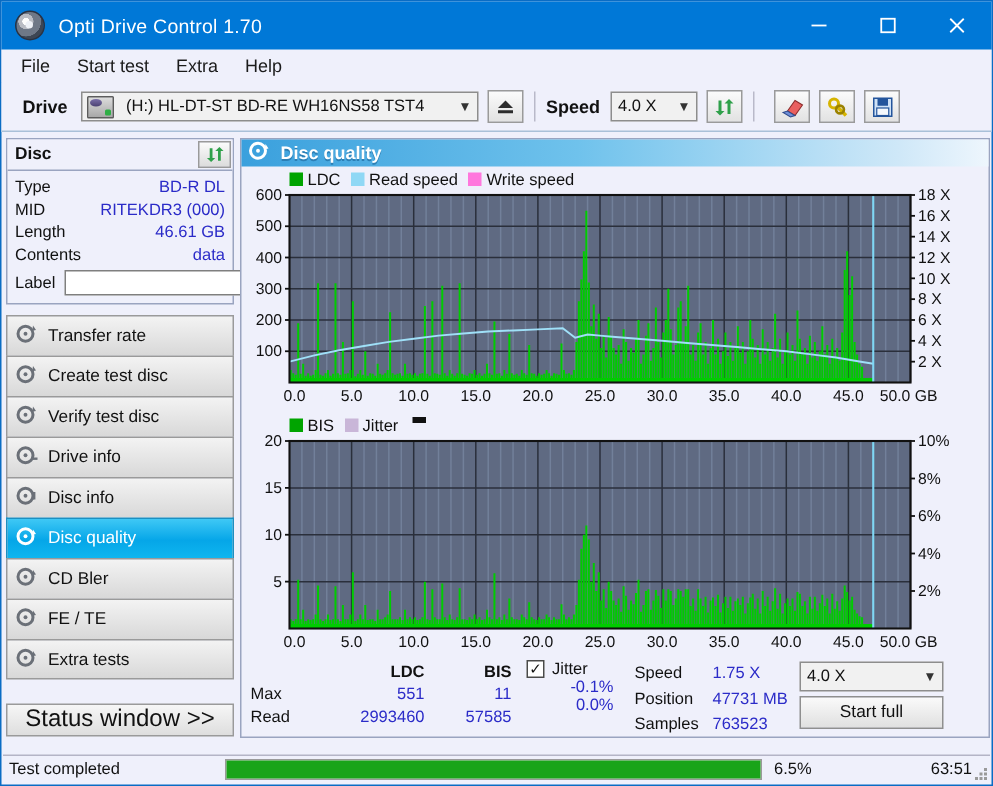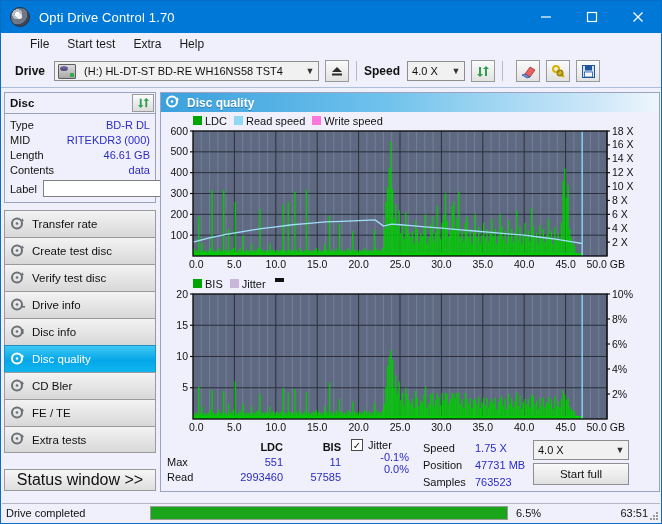--- a/index.html
+++ b/index.html
@@ -35,21 +35,21 @@
   }
   .tb-buttons{position:absolute;right:0;top:0;display:flex;height:32px;}
   .tb-btn{
     width:46px;height:32px;display:flex;align-items:center;justify-content:center;
     color:#fff;font-size:13px;
   }
   .tb-btn svg{display:block;}
   
   .menubar{
     height:22px;display:flex;align-items:center;background:#eff0fb;
-    padding-left:20px;
+    padding-left:4px;
   }
   .menu-item{
     padding:3px 9px;font-size:12px;color:#1b1b1b;
   }
   
   .toolbar{
     height:33px;display:flex;align-items:center;background:#eff0fb;
     padding:0 6px;border-bottom:1px solid #a9c0d8;box-sizing:border-box;
   }
   .lbl-bold{font-weight:bold;font-size:12px;color:#111;}
@@ -704,21 +704,21 @@
             <span class="cv">4.0 X</span>
             <span class="carret">▼</span>
           </div>
           <div class="big-btn">Start full</div>
         </div>
       </div>
     </div>
   </div>
 
   <div class="statusbar">
-    <span class="sb-txt">Drive completed</span>
+    <span class="sb-txt">Test completed</span>
     <div class="sb-prog">
       <div class="sb-fill" id="progfill" style="width: 100%;"></div>
     </div>
     <span class="sb-pct">6.5%</span>
     <span class="sb-time">63:51</span>
     <span class="grip">
       <i style="right:0;bottom:0"></i>
         <i style="right:3px;bottom:0"></i>
         <i style="right:6px;bottom:0"></i>
       <i style="right:0;bottom:3px"></i>

